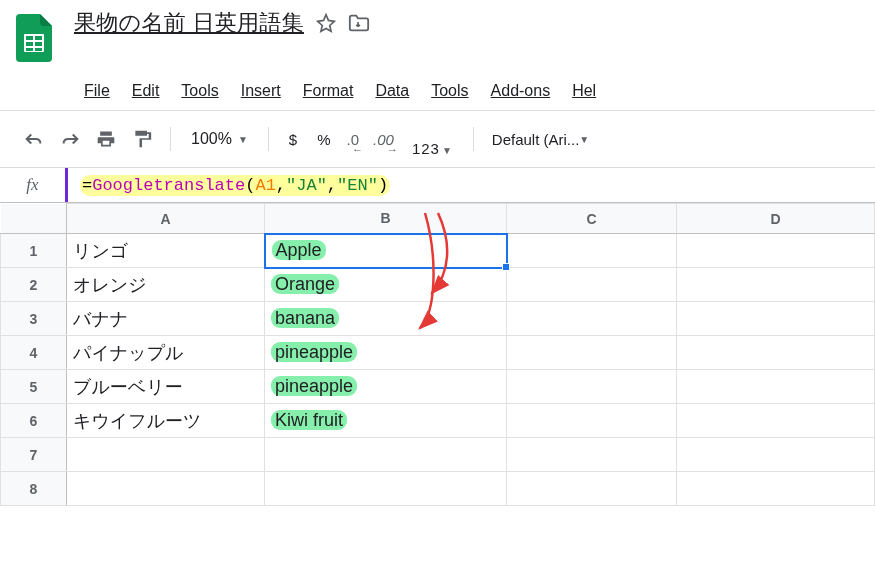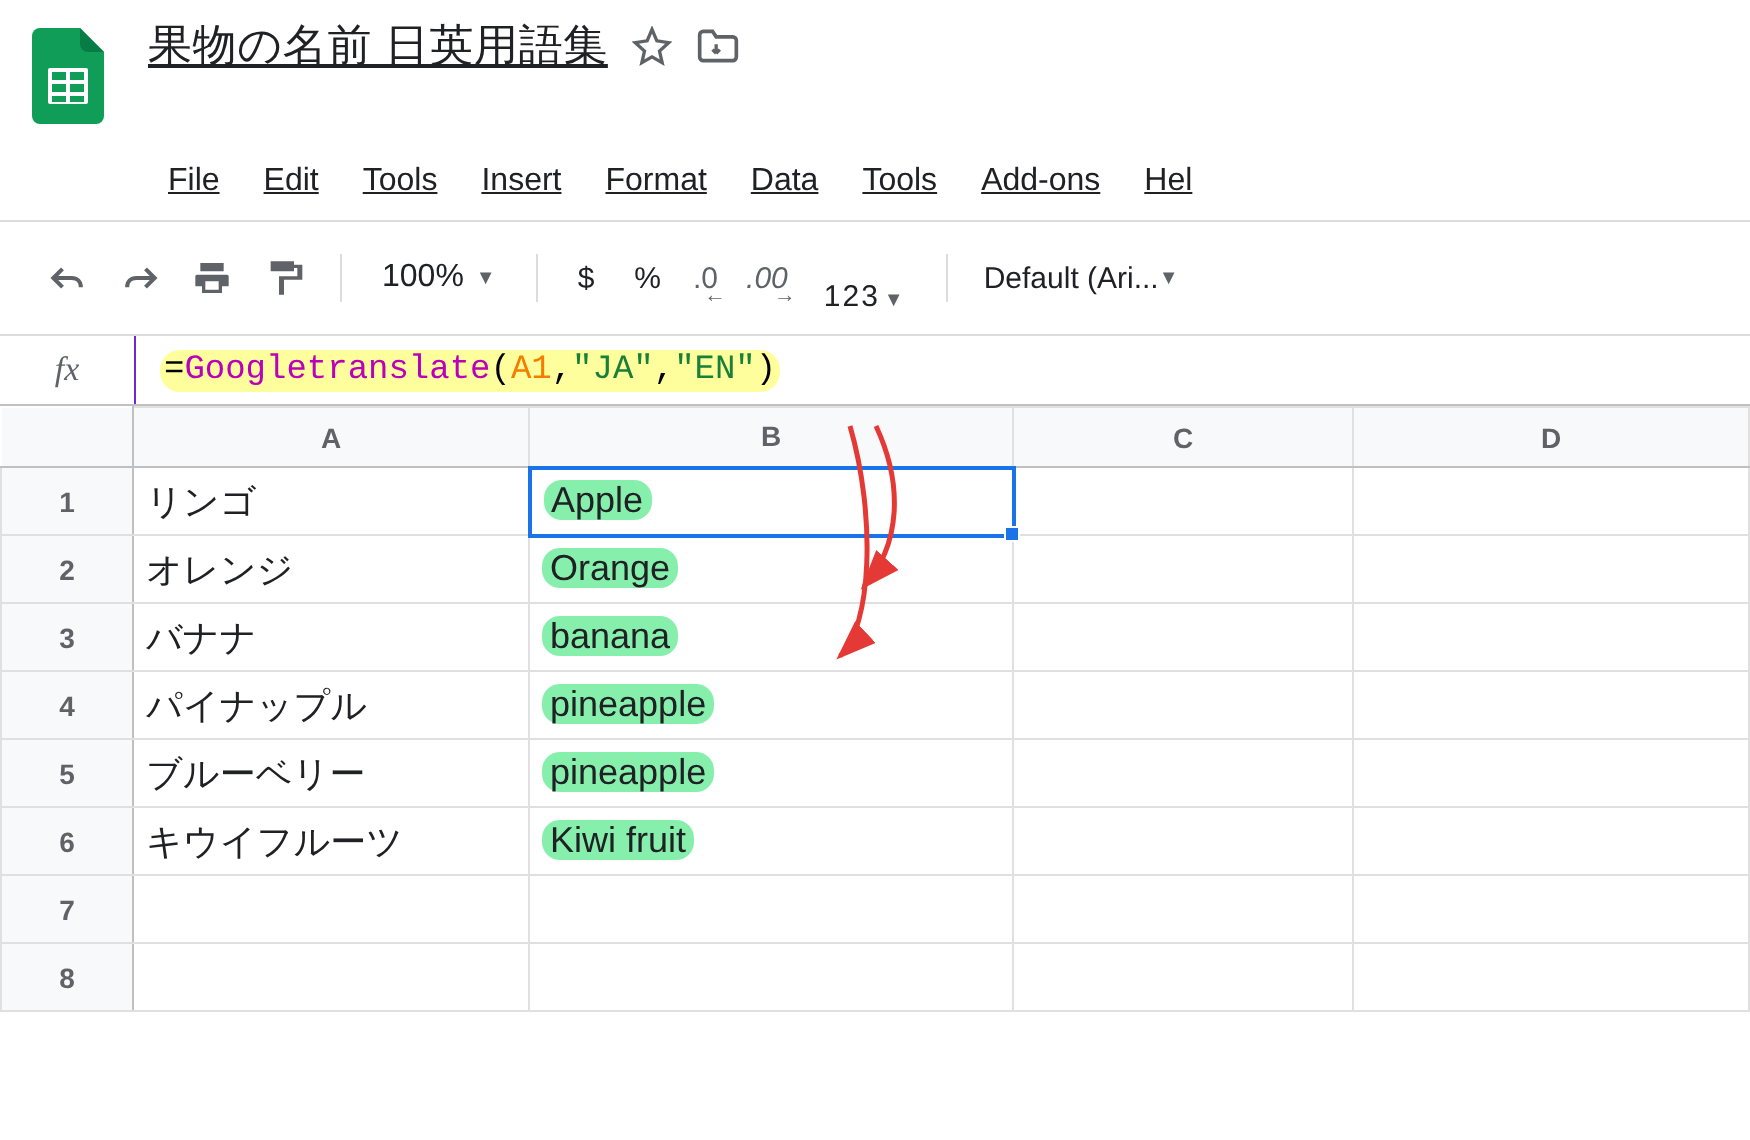--- a/index.html
+++ b/index.html
@@ -21,21 +21,21 @@
     .toolbar { display: flex; align-items: center; padding: 8px 18px; gap: 4px; }
     .tb-btn { width: 32px; height: 32px; display: flex; align-items: center; justify-content: center; cursor: pointer; color: #5f6368; border-radius: 3px; }
     .tb-sep { width: 1px; height: 24px; background: #dadce0; margin: 0 8px; }
     .zoom { display: flex; align-items: center; gap: 6px; font-size: 16px; color: #202124; padding: 2px 8px; cursor: pointer; }
     .dropdown-arrow { font-size: 10px; color: #5f6368; }
     .tb-text { font-size: 15px; padding: 2px 8px; cursor: pointer; }
     .num-format { font-size: 15px; letter-spacing: 1px; margin-top: 19px; }
     .font-sel { display: flex; align-items: center; font-size: 15px; padding: 2px 6px; cursor: pointer; }
 
     .formula-bar { display: flex; align-items: center; border-top: 1px solid #dadce0; border-bottom: 1px solid #c0c0c0; height: 36px; }
-    .fx { width: 68px; text-align: center; font-style: italic; font-size: 17px; color: #5f6368; font-family: Georgia, serif; border-right: 1px solid #6d28d9; height: 100%; display:flex; align-items:center; justify-content:center; }
+    .fx { width: 68px; text-align: center; font-style: italic; font-size: 17px; color: #5f6368; font-family: Georgia, serif; border-right: 3px solid #6d28d9; height: 100%; display:flex; align-items:center; justify-content:center; }
     .formula-content { padding: 0 12px; font-family: "Courier New", monospace; font-size: 17px; display: flex; align-items: center; }
     .formula-content .hl-wrap { background: #feff9c; border-radius: 10px; padding: 1px 2px; }
     .f-black { color: #000; }
     .f-purple { color: #bb00bb; }
     .f-orange { color: #f57c00; }
     .f-green { color: #188038; }
 
     .grid { position: relative; }
     table { border-collapse: collapse; width: 100%; }
     .corner { width: 66px; height: 30px; background: #f8f9fa; border-right: 1px solid #c0c0c0; border-bottom: 1px solid #c0c0c0; }

